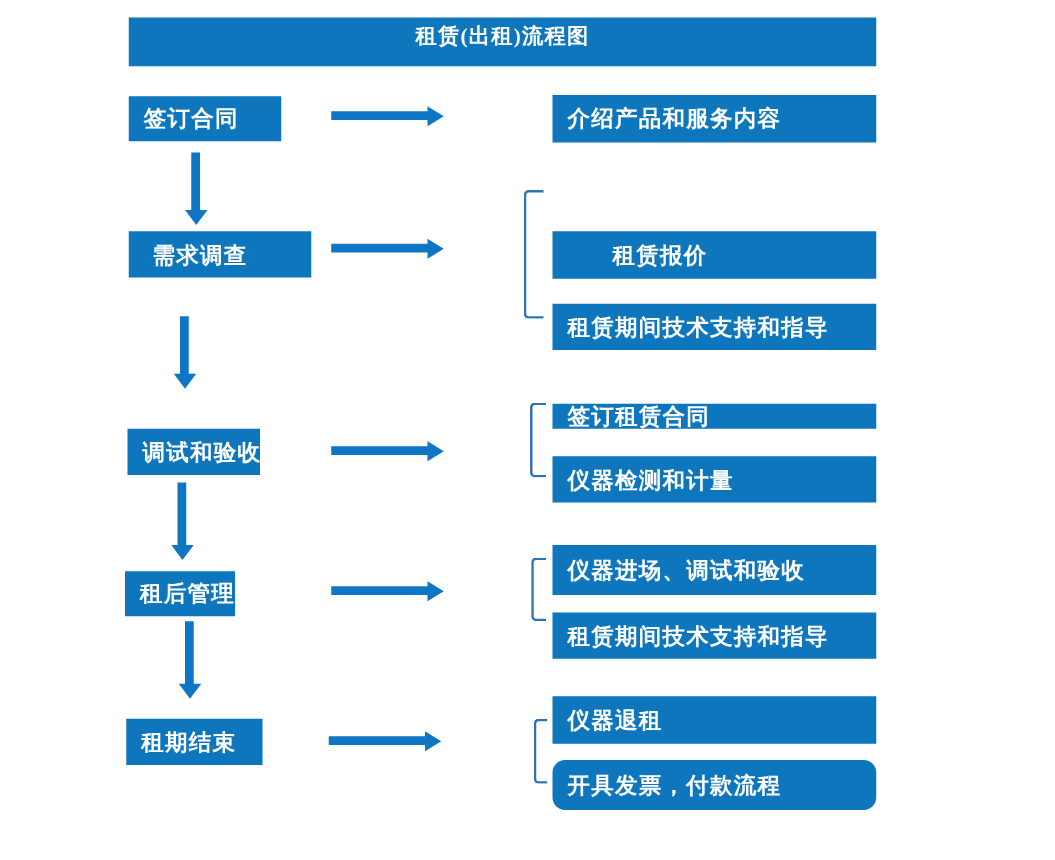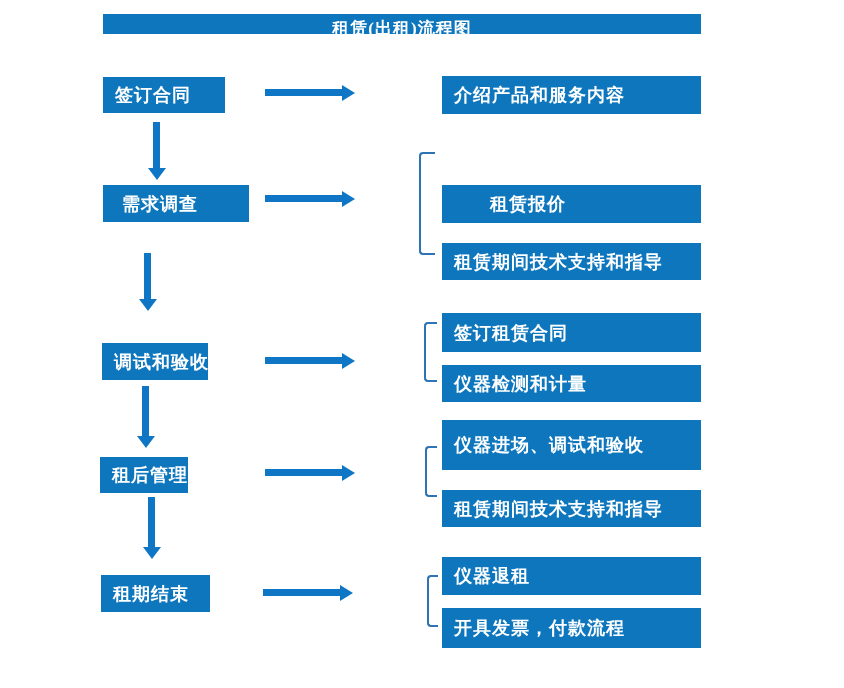--- a/index.html
+++ b/index.html
@@ -12,21 +12,21 @@
   *{margin:0;padding:0;box-sizing:border-box;}
   html,body{background:var(--background);}
   body{font-family:"Liberation Serif","DejaVu Serif",serif;}
   .canvas{
     position:relative;
     width:844px;height:688px;
     background:var(--background);
     overflow:hidden;
   }
   .title-bar{
-    position:absolute;left:103px;top:14px;width:598px;height:20px;
+    position:absolute;left:103px;top:14px;width:598px;height:39px;
     background:var(--box-fill);
     color:var(--text);
     font-size:17px;font-weight:700;
     text-align:center;line-height:30px;
     letter-spacing:1px;
   }
   .flow-box{
     position:absolute;
     background:var(--box-fill);
     color:var(--text);
@@ -42,26 +42,26 @@
   .s2{left:103px;top:185px;width:146px;height:37px;padding-left:19px;}
   .s3{left:102px;top:343px;width:106px;height:37px;}
   .s4{left:100px;top:457px;width:88px;height:36px;}
   .s5{left:101px;top:575px;width:109px;height:37px;}
   
   .r{left:442px;width:259px;}
   .r1{top:76px;height:38px;}
   .r2{top:133px;height:37px;}
   .r3{top:185px;height:38px;padding-left:48px;}
   .r4{top:243px;height:37px;}
-  .r5{top:313px;height:39px;}
+  .r5{top:323px;height:20px;}
   .r6{top:365px;height:37px;}
-  .r7{top:420px;height:50px;}
+  .r7{top:436px;height:40px;}
   .r8{top:490px;height:37px;}
   .r9{top:557px;height:38px;}
-  .r10{top:608px;height:40px;}
+  .r10{top:608px;height:40px;border-radius:10px;}
   
   .h-arrow{position:absolute;width:90px;height:16px;}
   .h-arrow::before{
     content:'';position:absolute;left:0;top:4px;width:78px;height:7px;
     background:var(--arrow);
   }
   .h-arrow::after{
     content:'';position:absolute;right:0;top:0;width:0;height:0;
     border-left:13px solid var(--arrow);
     border-top:8px solid transparent;

